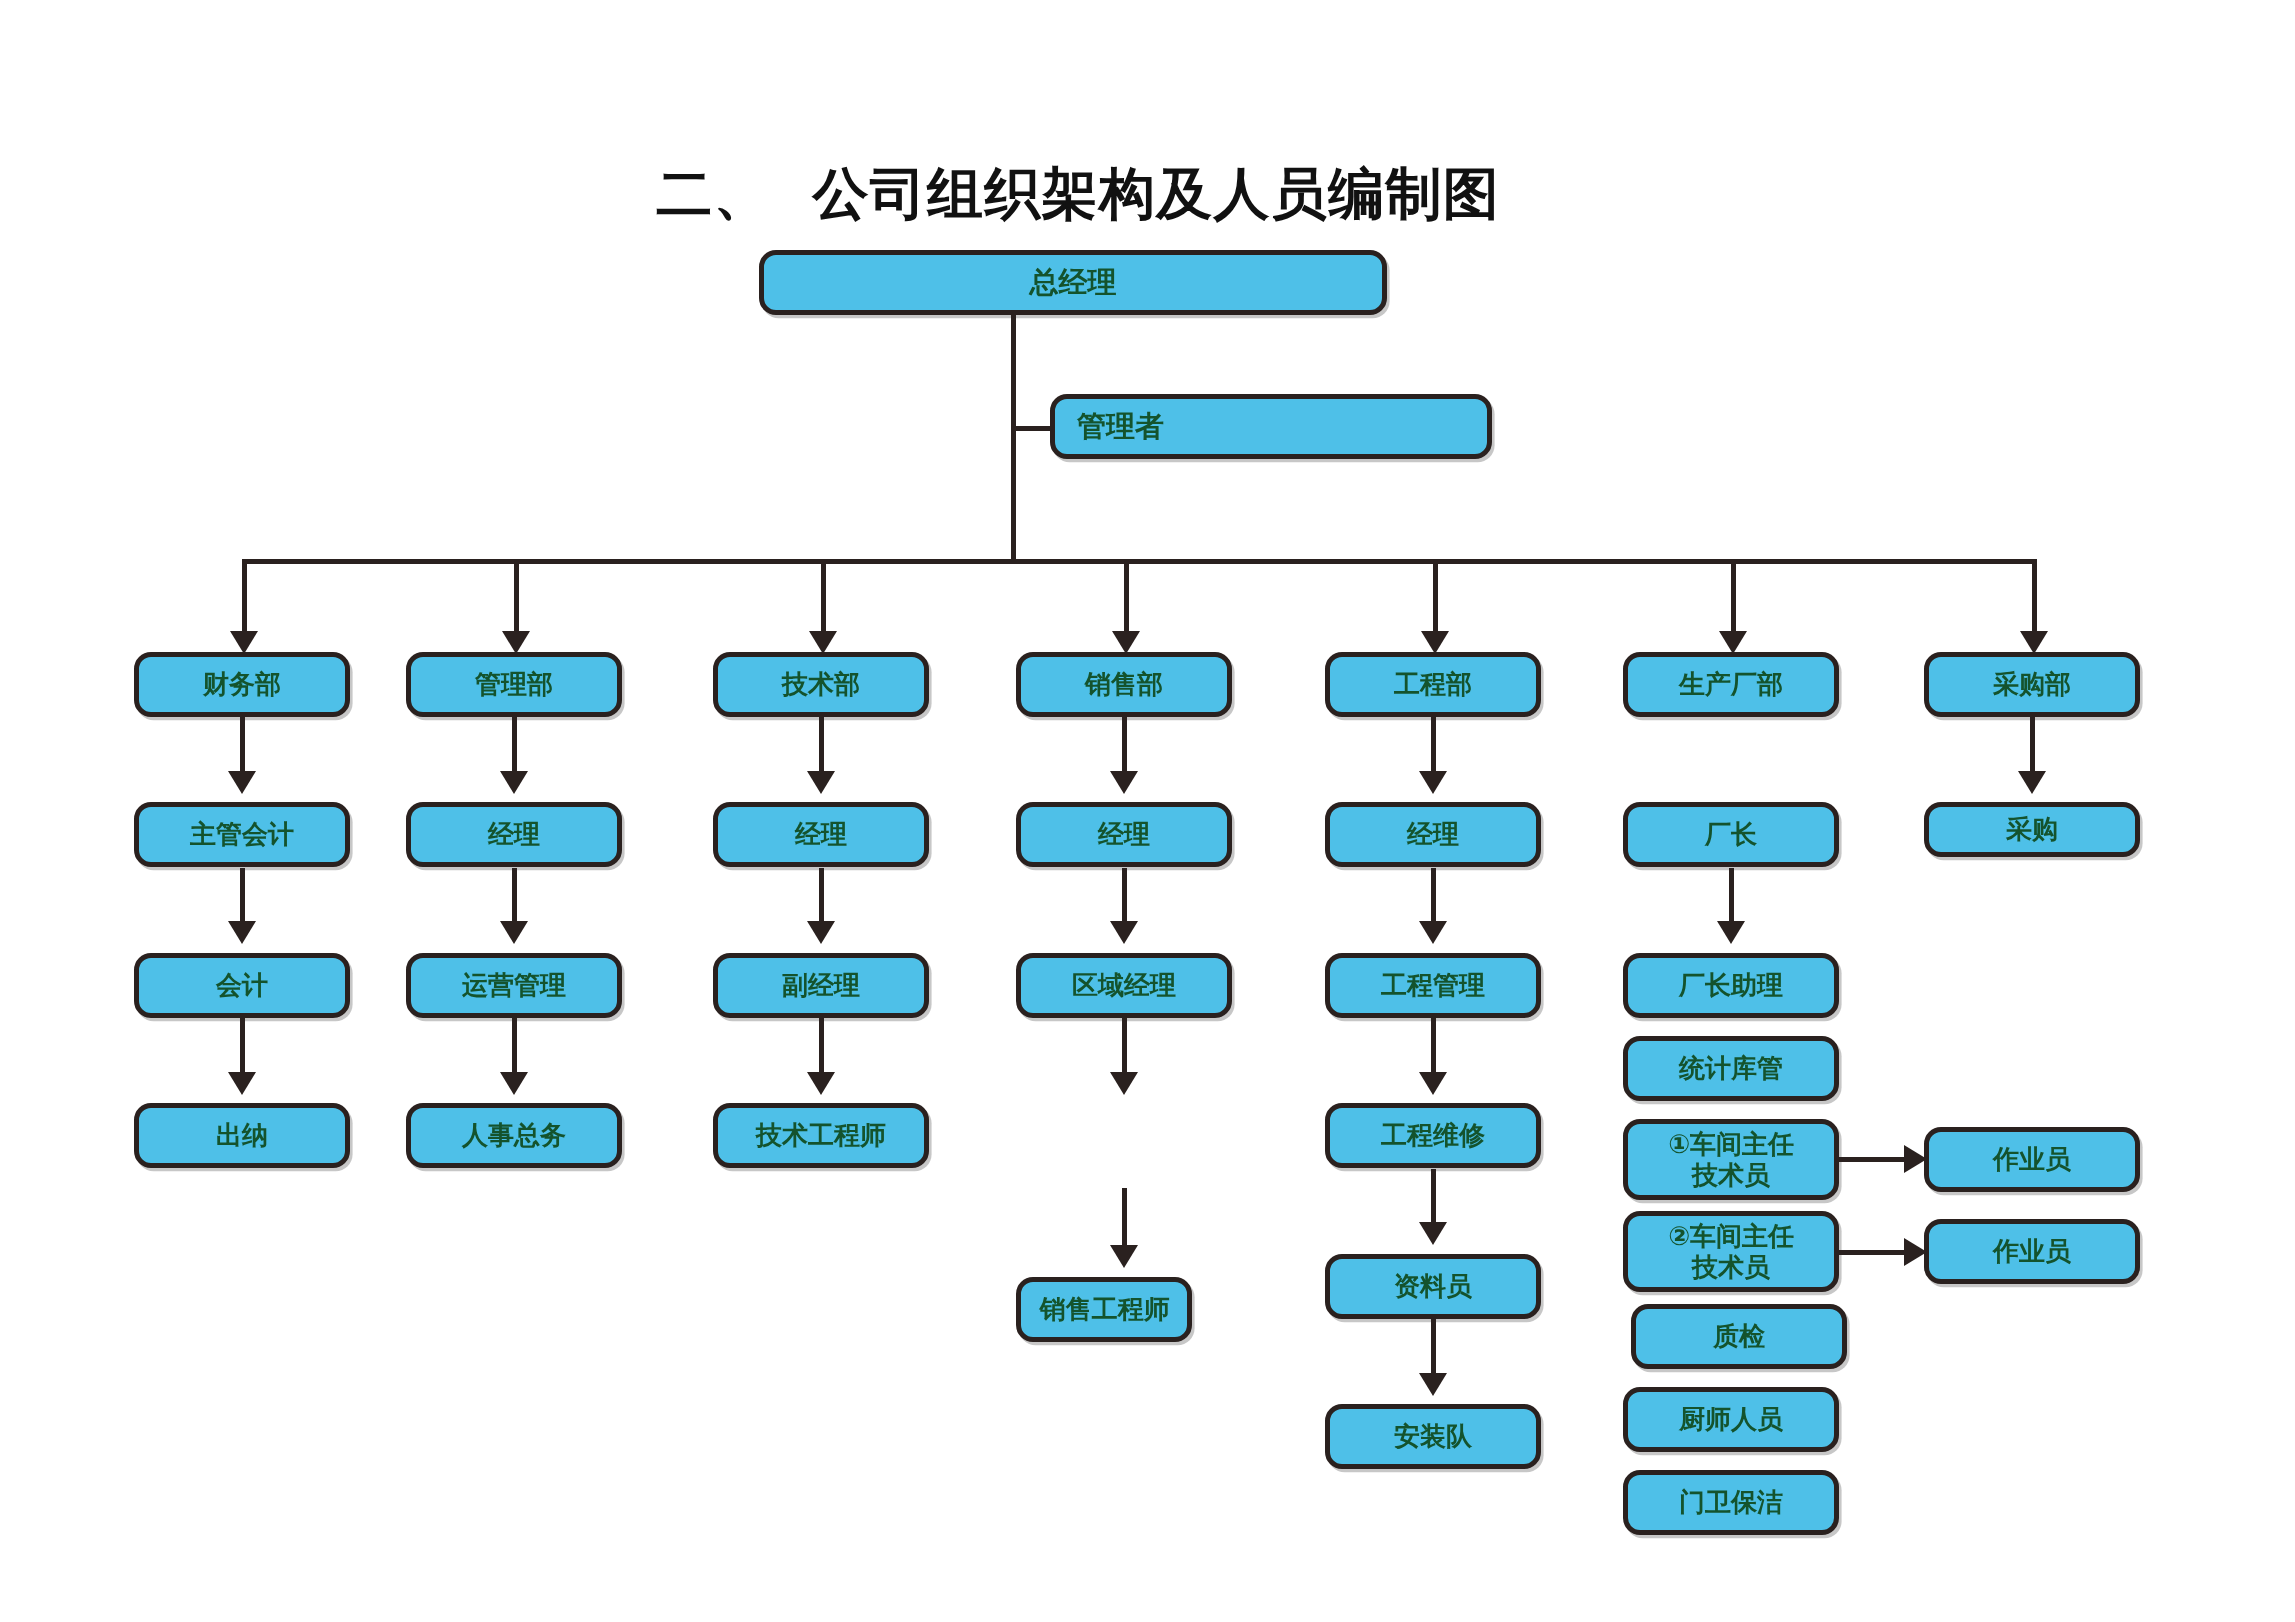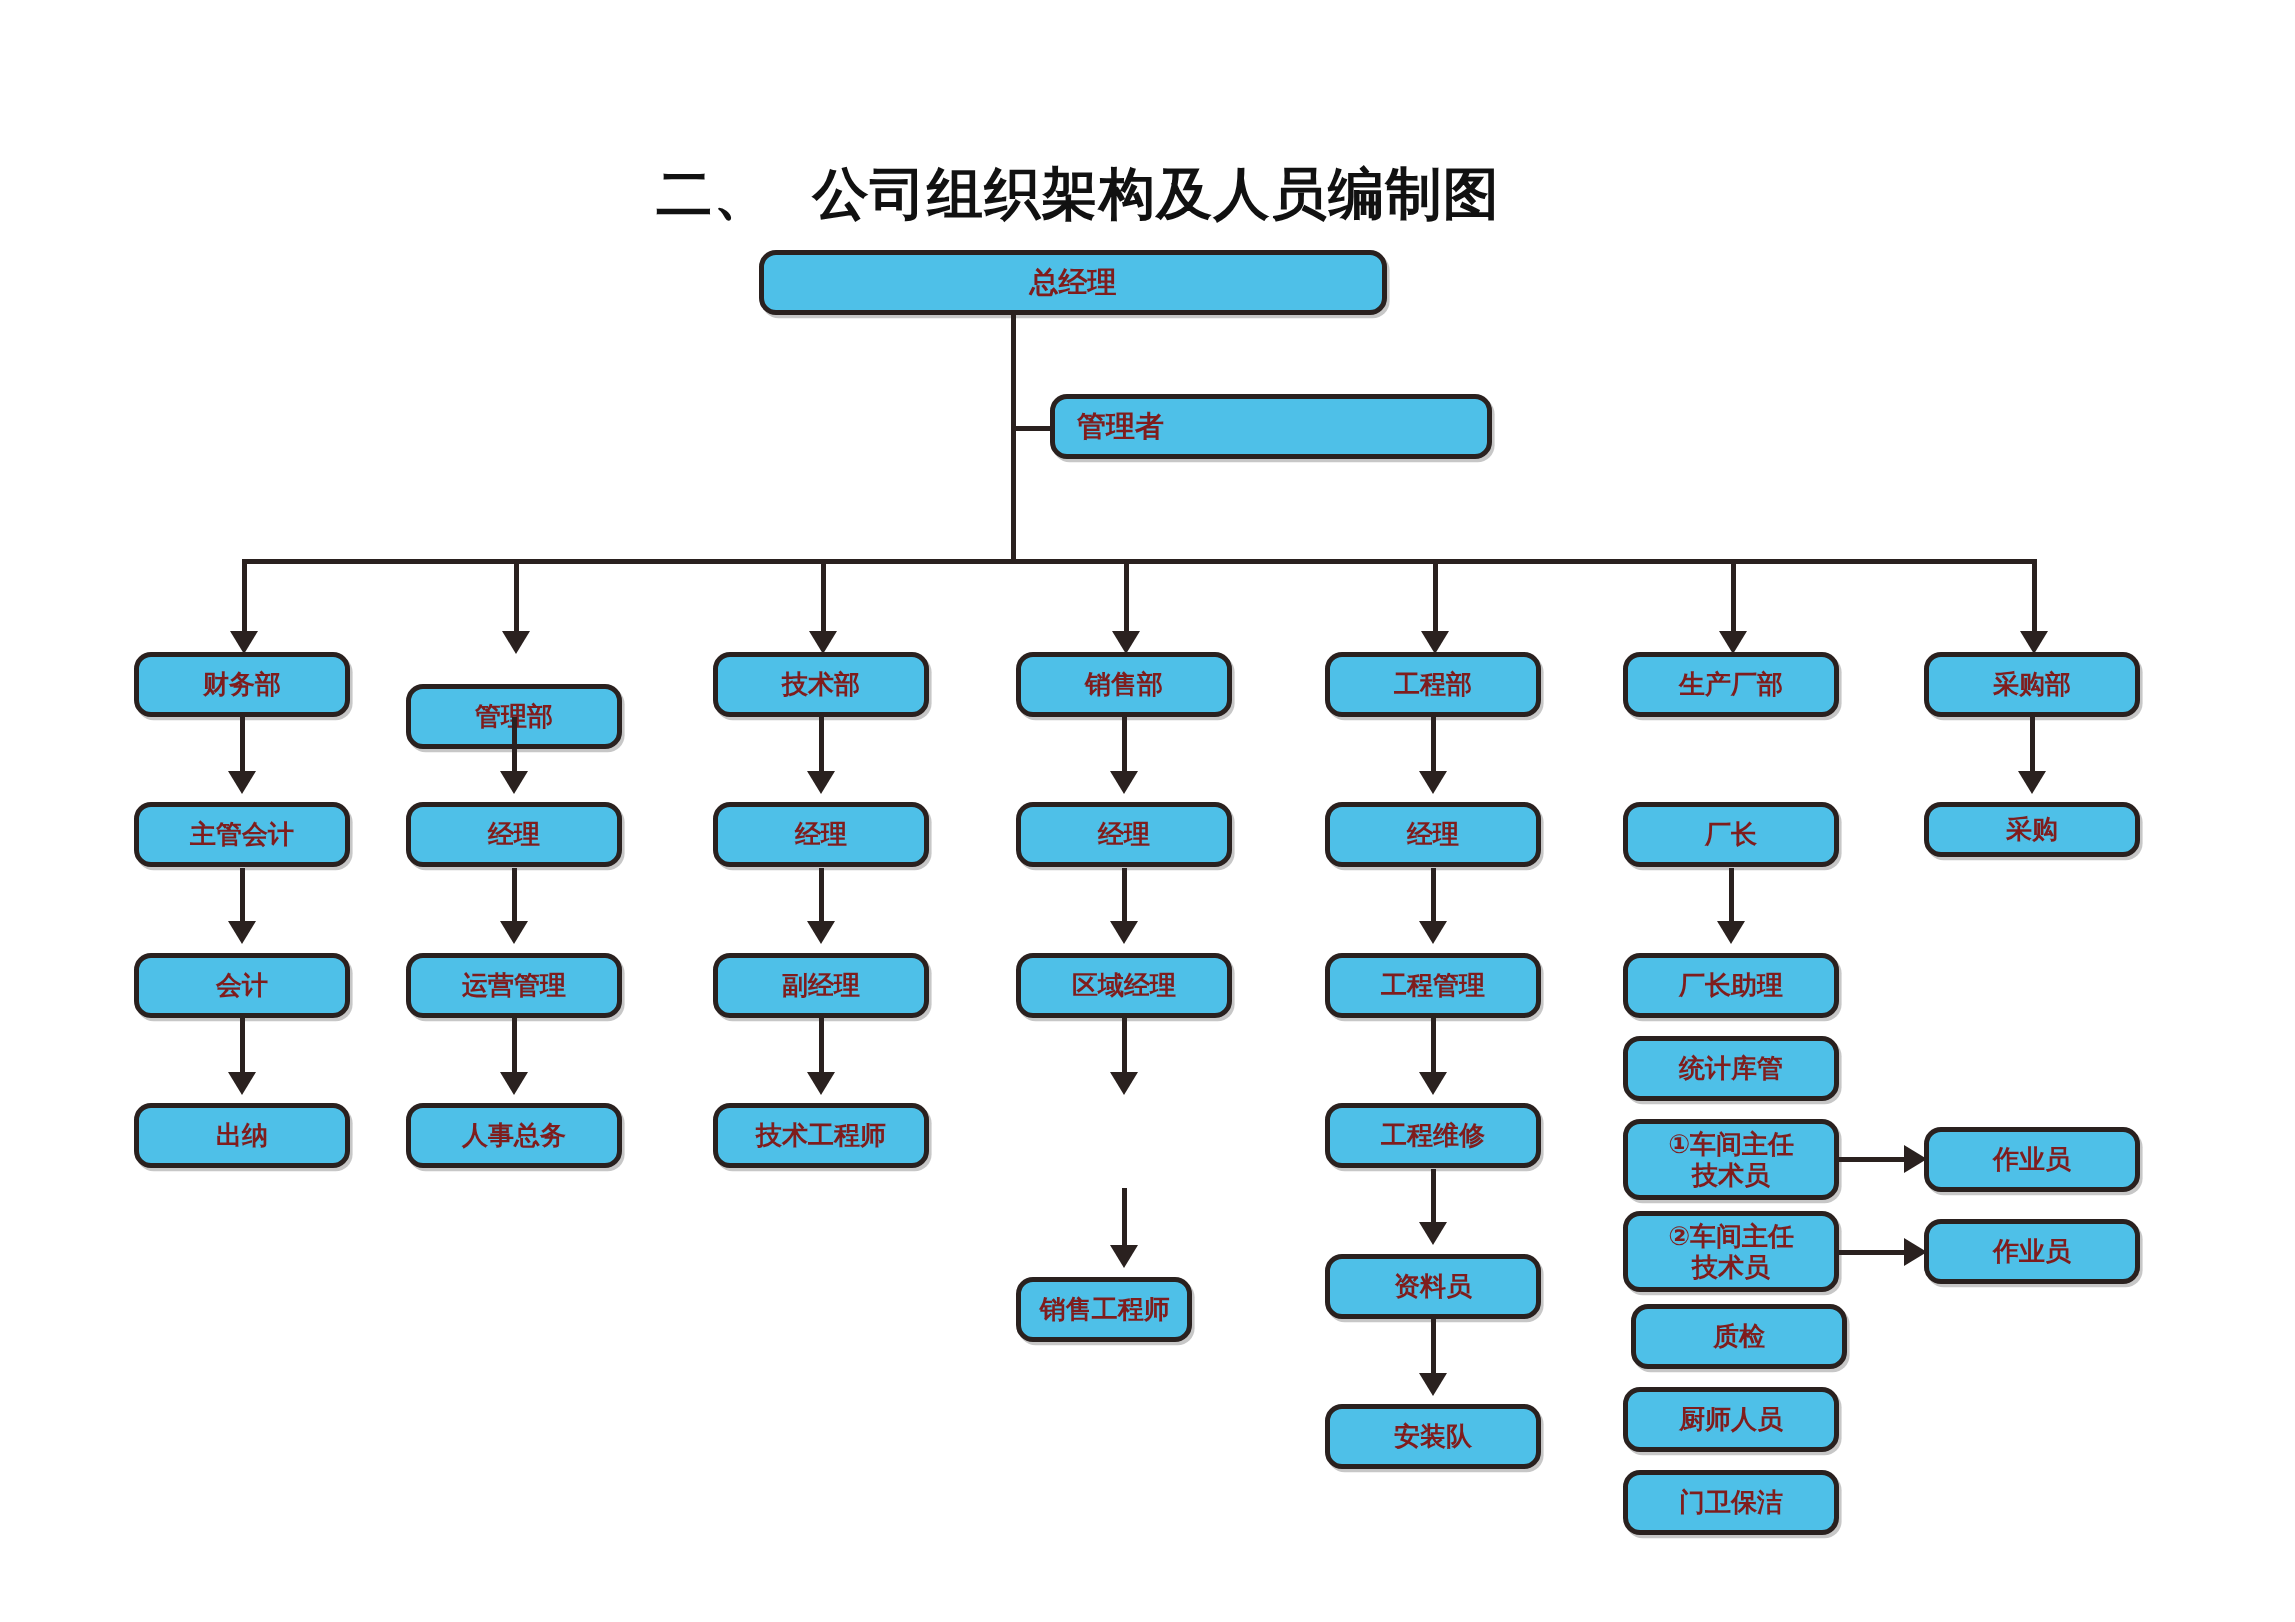--- a/index.html
+++ b/index.html
@@ -26,21 +26,21 @@
   
   .node{
     position:absolute;
     box-sizing:border-box;
     background:#4EC0E8;
     border:5.9px solid #2A211F;
     border-radius:17px;
     display:flex;
     align-items:center;
     justify-content:center;
-    color:#7f1d1d;
+    color:#14532d;
     font-size:26px;
     font-weight:600;
     line-height:1.12;
     text-align:center;
     padding:0 6.5px;
     box-shadow:2.6px 3.3px 0 rgba(0,0,0,0.22);
   }
   .node.left{justify-content:flex-start;padding-left:22px;text-align:left;}
   .node.two-line{flex-direction:column;line-height:1.18;}
   .node .ln{display:block;}
@@ -124,21 +124,21 @@
   <div class="arrow-down" style="left:228px;top:921px;"></div>
   <div class="node" style="left:134px;top:953px;width:216px;height:65px;">
     <span>会计</span>
   </div>
   <div class="vline" style="left:240px;top:1018px;height:65px;"></div>
   <div class="arrow-down" style="left:228px;top:1072px;"></div>
   <div class="node" style="left:134px;top:1103px;width:216px;height:65px;">
     <span>出纳</span>
   </div>
 
-  <div class="node" style="left:406px;top:652px;width:216px;height:65px;margin-top:32px;">
+  <div class="node" style="left:406px;top:652px;width:216px;height:65px;">
     <span>管理部</span>
   </div>
   <div class="vline" style="left:512px;top:717px;height:65px;"></div>
   <div class="arrow-down" style="left:500px;top:771px;"></div>
   <div class="node" style="left:406px;top:802px;width:216px;height:65px;">
     <span>经理</span>
   </div>
   <div class="vline" style="left:512px;top:868px;height:65px;"></div>
   <div class="arrow-down" style="left:500px;top:921px;"></div>
   <div class="node" style="left:406px;top:953px;width:216px;height:65px;">

